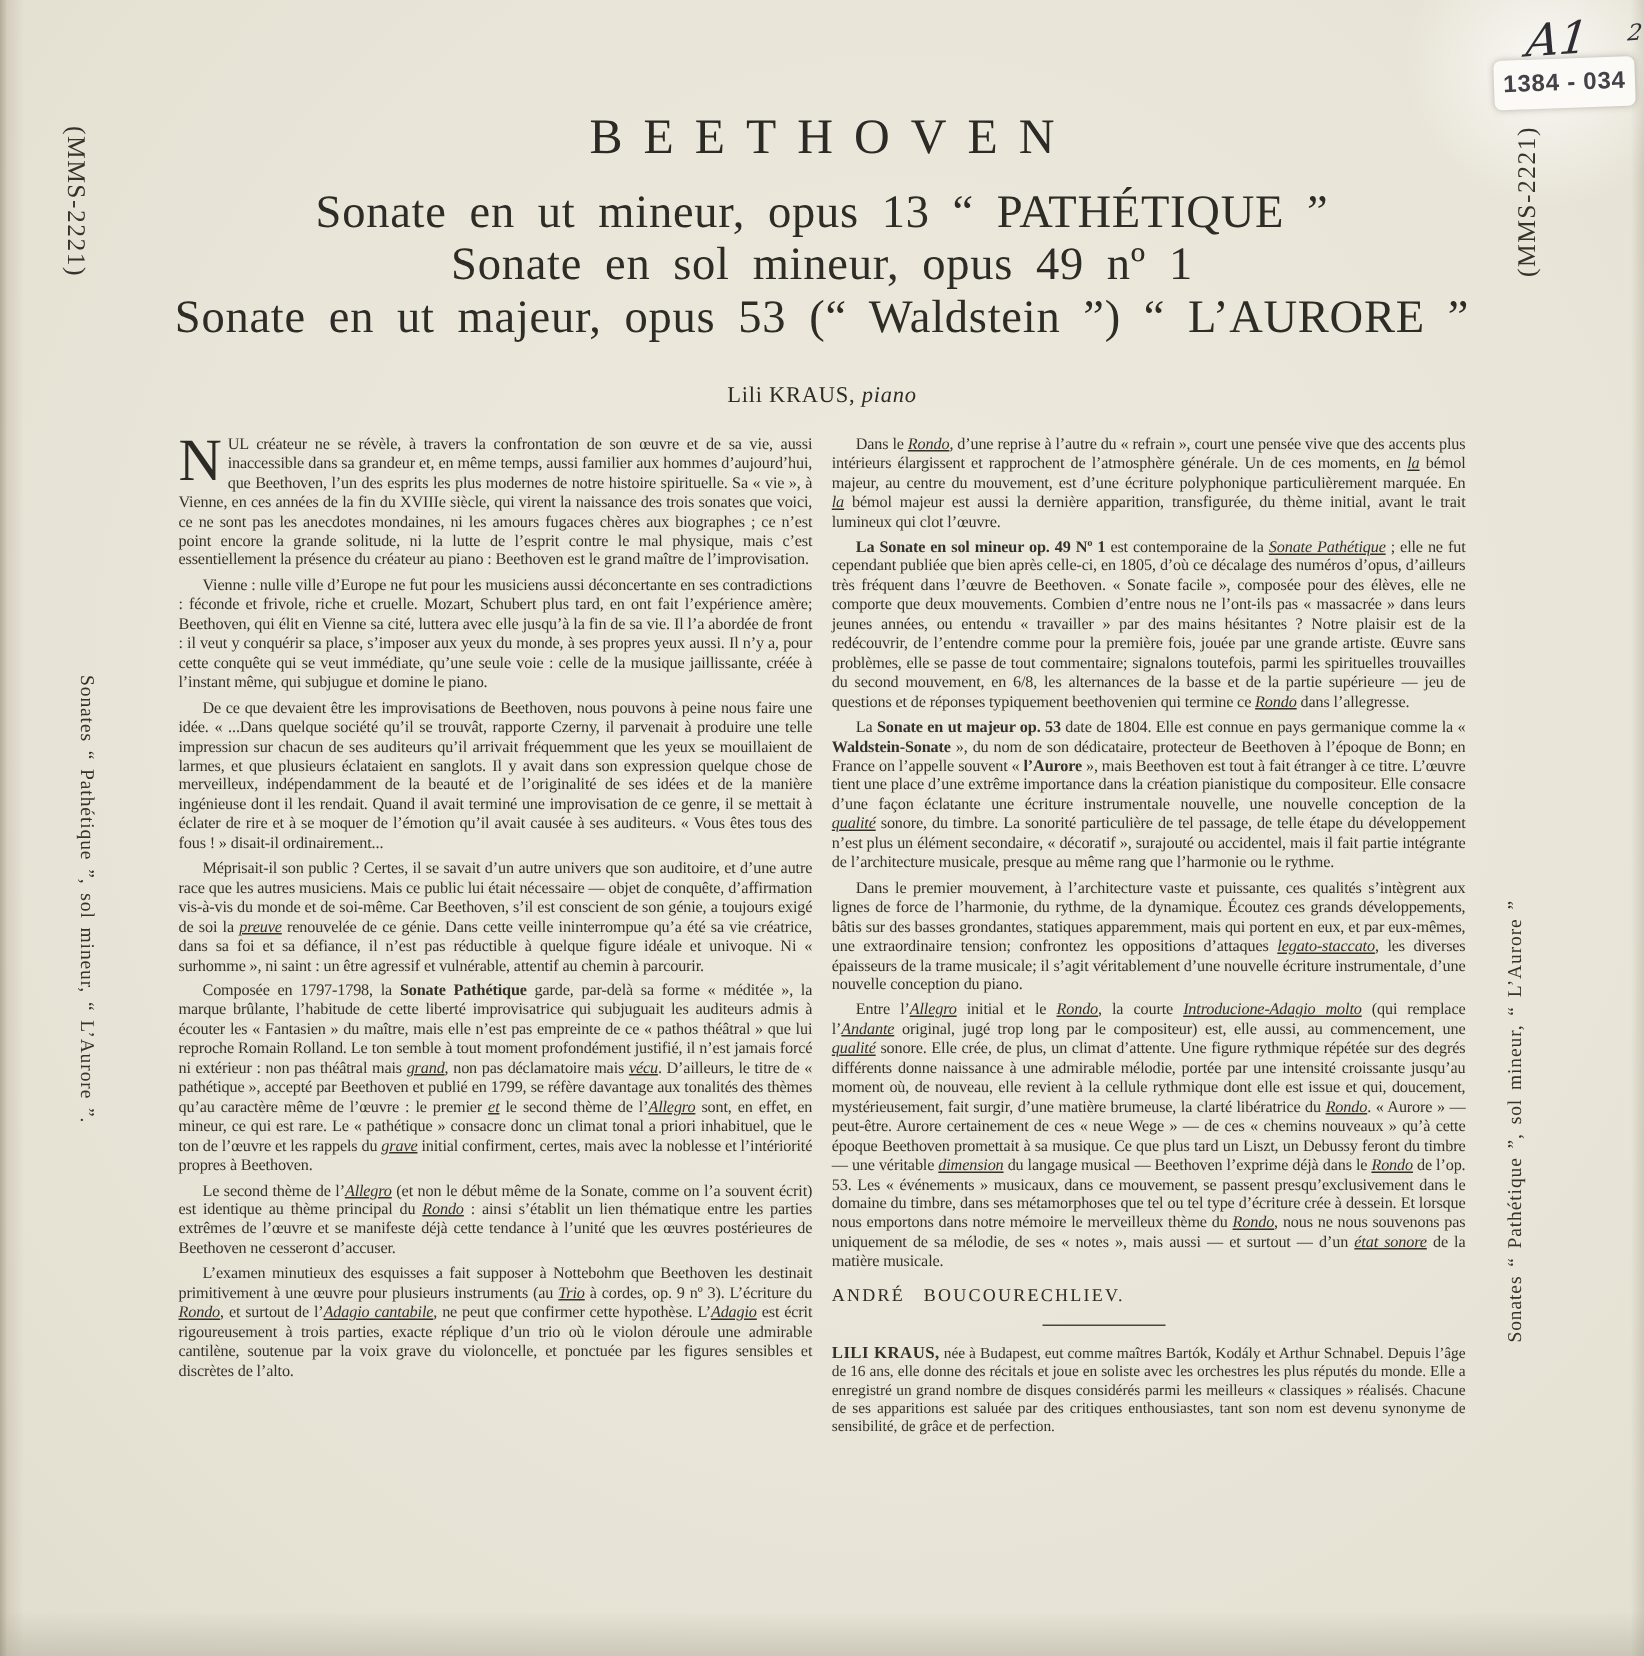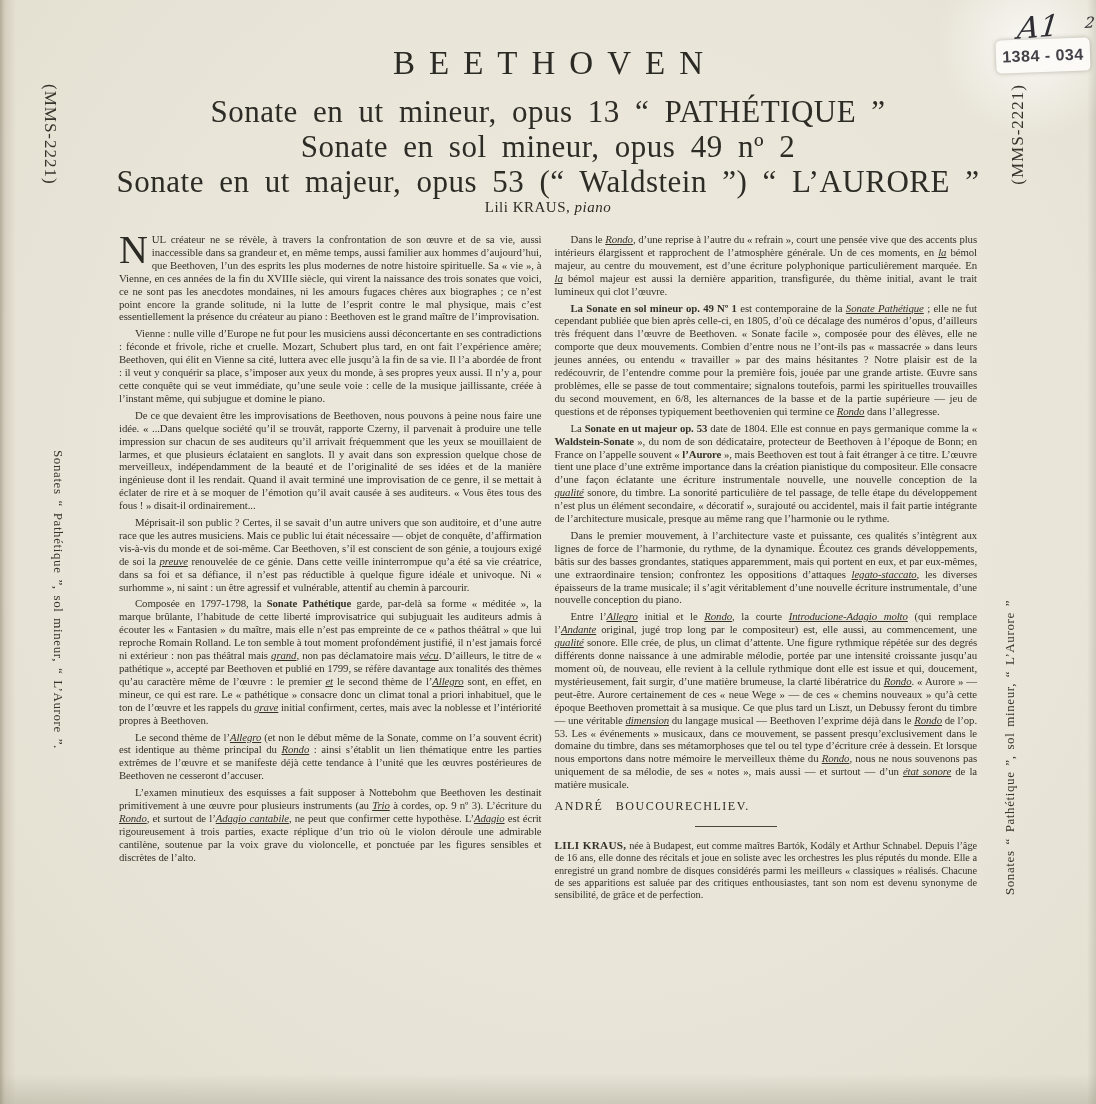--- a/index.html
+++ b/index.html
@@ -35,28 +35,28 @@
   .spine{position:absolute;white-space:nowrap;color:#36332c;}
   .spine-cat{font-size:17px;letter-spacing:1px;}
   .spine-title{font-size:13px;letter-spacing:0.6px;word-spacing:2px;}
   .sp-down{writing-mode:vertical-rl;}
   .sp-up{writing-mode:vertical-rl;transform:rotate(180deg);}
   .sl-cat{top:84px;left:40px;}
   .sl-title{top:450px;left:50px;}
   .sr-cat{top:84px;left:1008px;}
   .sr-title{top:600px;left:1002px;}
   
-  .content{padding-top:47px;text-align:center;}
+  .content{padding-top:76px;text-align:center;}
   .composer{
     margin:0;font-weight:normal;font-size:33px;color:#2b2a25;
     letter-spacing:14px;text-indent:14px;line-height:1;
   }
   .worklines{margin-top:14px;}
   .workline{font-size:31px;line-height:35px;color:#2e2c26;word-spacing:7px;letter-spacing:0.5px;}
-  .performer{margin-top:0;font-size:15px;color:#2e2c26;letter-spacing:0.5px;}
+  .performer{margin-top:28px;font-size:15px;color:#2e2c26;letter-spacing:0.5px;}
   .performer .inst{font-style:italic;}
   
   .columns{
     display:flex;gap:13px;width:858px;margin:17px auto 0;
     text-align:justify;color:#35322b;
   }
   .col{width:50%;}
   .col p{
     margin:0 0 4px 0;font-size:10.8px;line-height:12.9px;
     letter-spacing:-0.1px;text-indent:16px;
@@ -98,21 +98,21 @@
   <div class="spine spine-cat sp-down sl-cat">(MMS-2221)</div>
   <div class="spine spine-title sp-down sl-title">Sonates “ Pathétique ”, sol mineur, “ L’Aurore ”.</div>
   <div class="spine spine-cat sp-up sr-cat">(MMS-2221)</div>
   <div class="spine spine-title sp-up sr-title">Sonates “ Pathétique ”, sol mineur, “ L’Aurore ”</div>
 
   <div class="content">
     <h1 class="composer">BEETHOVEN</h1>
 
     <div class="worklines">
       <div class="workline">Sonate en ut mineur, opus 13 “ PATHÉTIQUE ”</div>
-      <div class="workline">Sonate en sol mineur, opus 49 nº 2</div>
+      <div class="workline">Sonate en sol mineur, opus 49 nº 1</div>
       <div class="workline">Sonate en ut majeur, opus 53 (“ Waldstein ”) “ L’AURORE ”</div>
     </div>
 
     <div class="performer">
       <span>Lili KRAUS,</span>
       <span class="inst">piano</span>
     </div>
 
     <div class="columns">
       <div class="col">

